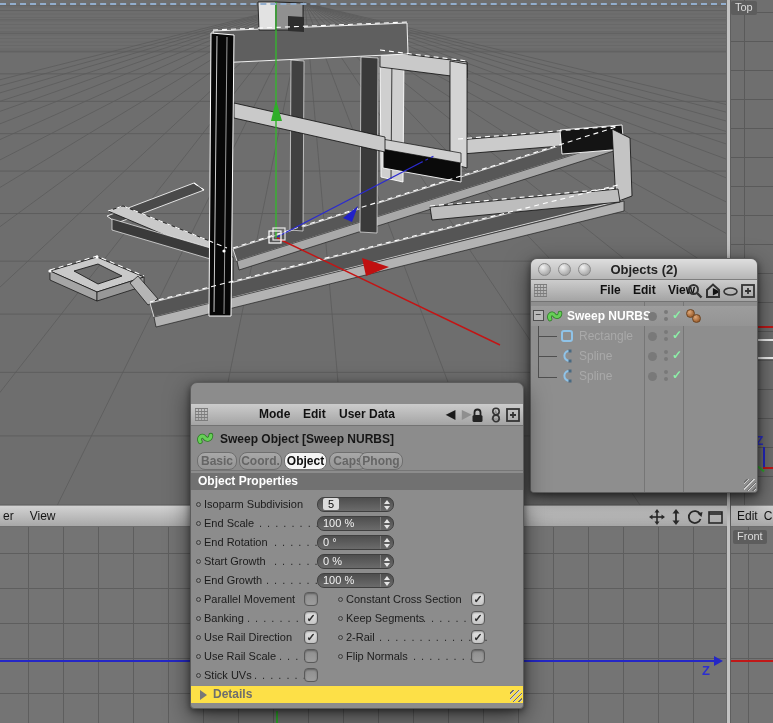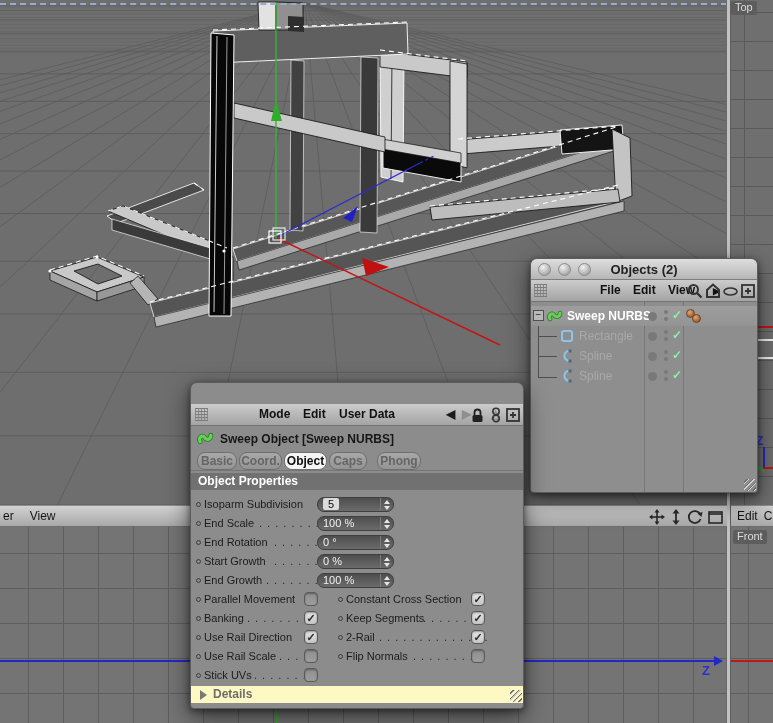--- a/index.html
+++ b/index.html
@@ -126,21 +126,21 @@
   .stepper .up { position:absolute; left:3px; top:2px; width:0; height:0;
                  border-left:3px solid transparent; border-right:3px solid transparent; border-bottom:4px solid #e6e6e6; }
   .stepper .dn { position:absolute; left:3px; bottom:1px; width:0; height:0;
                  border-left:3px solid transparent; border-right:3px solid transparent; border-top:4px solid #e6e6e6; }
   .cbox { position:absolute; top:2px; width:14px; height:14px; border-radius:4px;
           background:linear-gradient(#8f8f8f,#9d9d9d); border:1px solid #5a5a5a;
           box-shadow:inset 0 1px 2px rgba(0,0,0,.35); font-size:11px; line-height:13px; text-align:center; color:#2f2f2f; }
   .cbox.on { background:linear-gradient(#e6e6e6,#c6c6c6); font-weight:bold; }
   .cbox .mark { visibility:hidden; }
   .cbox.on .mark { visibility:visible; }
-  #attr-details { position:absolute; left:0; top:302px; right:0; height:18px; background:#fef9c3;
+  #attr-details { position:absolute; left:0; top:302px; right:0; height:18px; background:#fde047;
                   border-top:1px solid #8a8a8a; color:#6d6d6d; font-size:12px; font-weight:bold; line-height:17px; }
   #attr-details .tri { position:absolute; left:9px; top:4px; width:0; height:0;
                        border-top:5px solid transparent; border-bottom:5px solid transparent; border-left:7px solid #787878; }
   #attr-details .dl { margin-left:22px; }
 
   .icon-svg { display:block; }
 </style>
 </head>
 <body>
 
@@ -468,21 +468,21 @@
         <path d="M3,11 C1,7 5,4 7,7 C9,10 13,9 13,5" fill="none" stroke="#67cf58" stroke-width="3" stroke-linecap="round"></path>
       </svg>
       <span class="txt">Sweep Object [Sweep NURBS]</span>
     </div>
 
     <div id="attr-tabs">
       <span class="tab" style="left:6px;width:40px">Basic</span>
       <span class="tab" style="left:48px;width:43px">Coord.</span>
       <span class="tab on" style="left:93px;width:43px">Object</span>
       <span class="tab" style="left:138px;width:38px">Caps</span>
-      <span class="tab" style="left:186px;width:44px">Phong</span>
+      <span class="tab" style="left:168px;width:44px">Phong</span>
     </div>
 
     <div id="attr-section">Object Properties</div>
 
     <div class="prow" style="top:112px">
       <span class="bullet" style="left:5px"></span>
       <span class="plabel" style="left:13px">Isoparm Subdivision</span>
       <span class="field">
         <span class="sel">5</span>
         <span class="stepper">

